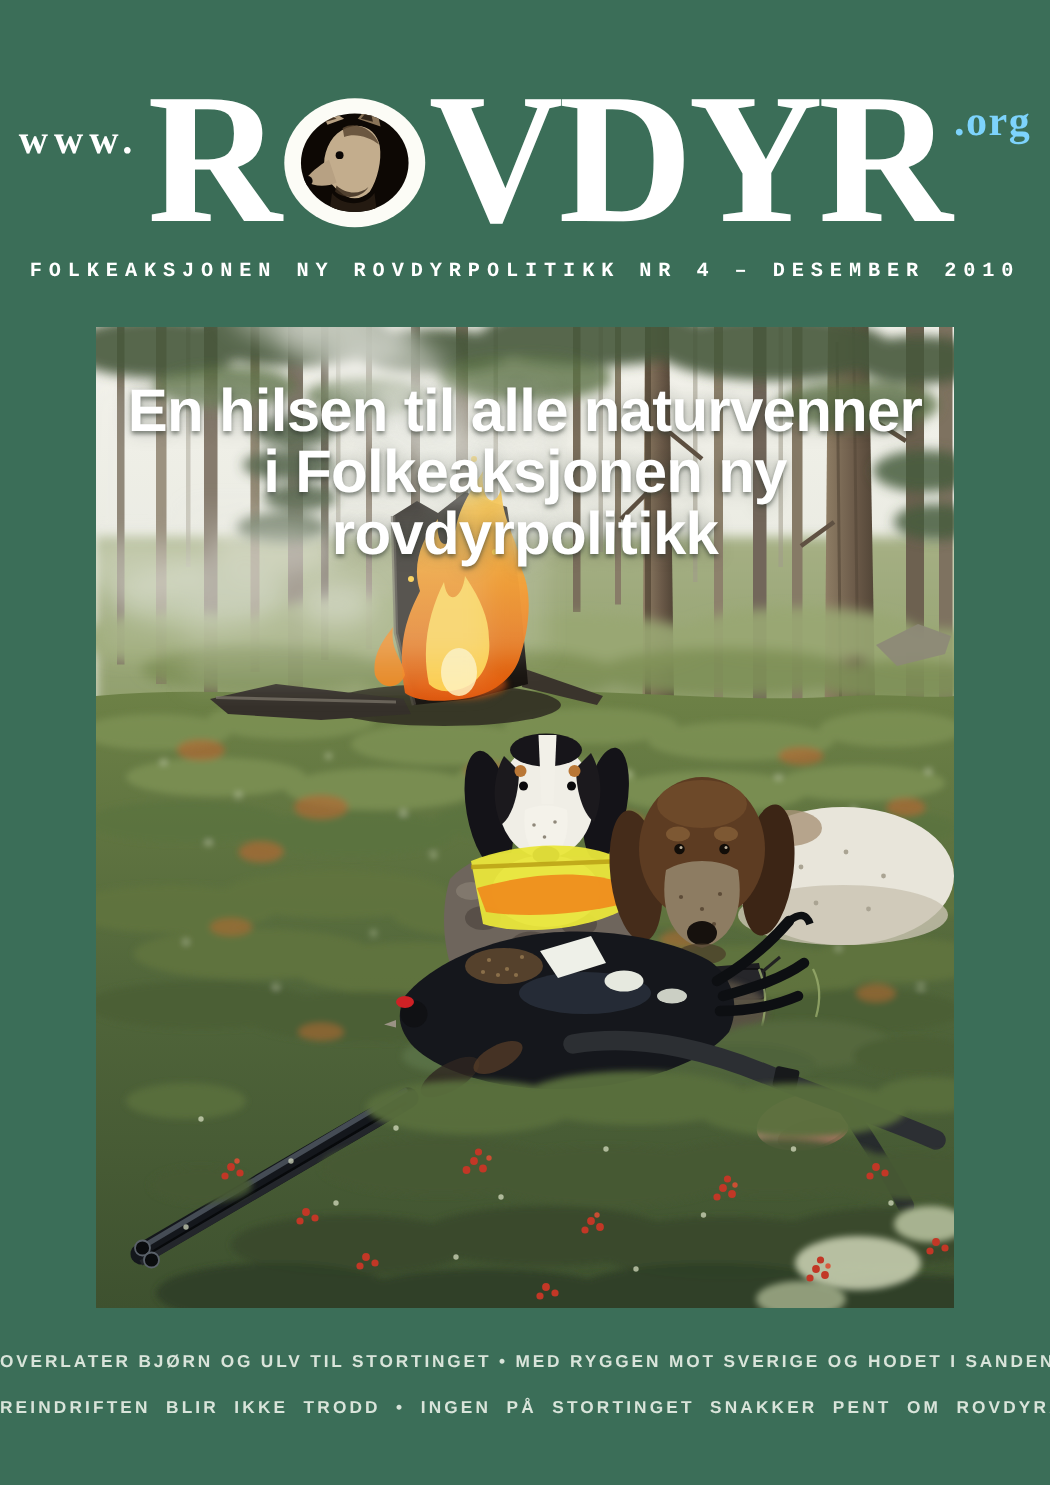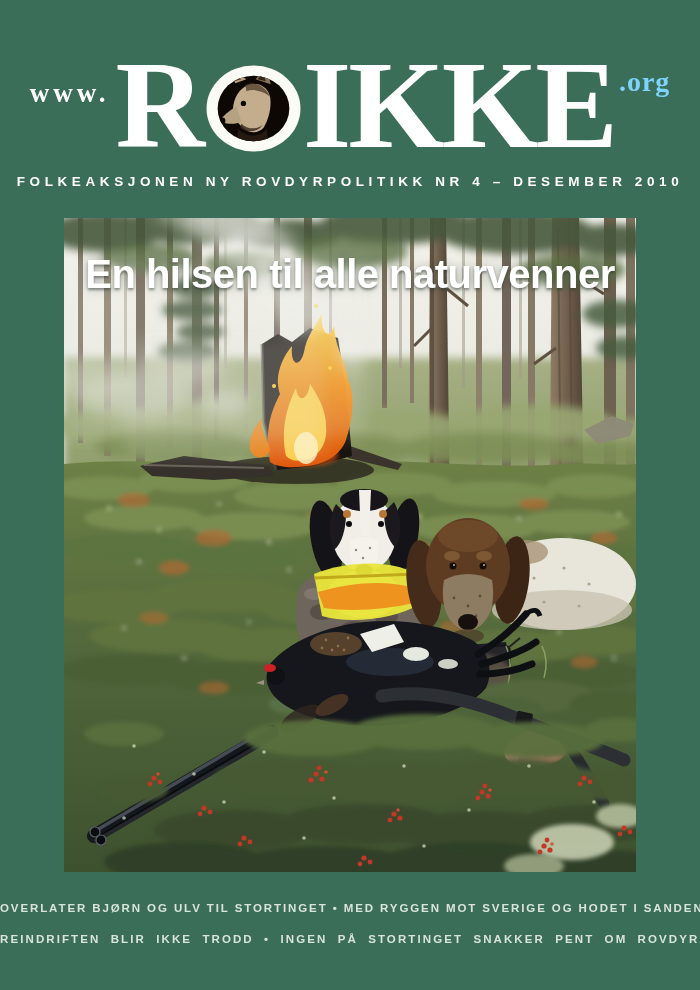--- a/index.html
+++ b/index.html
@@ -11,21 +11,21 @@
   .brandrow{display:flex;align-items:flex-start;}
   .www{font-family:"Liberation Serif",serif;font-weight:bold;color:#fff;font-size:27px;
        letter-spacing:4px;margin:34px 6px 0 0;}
   .org{font-family:"Liberation Serif",serif;font-weight:bold;color:#7dd3fc;font-size:28px;
        letter-spacing:1px;margin:22px 0 0 4px;}
   .brand{display:flex;align-items:flex-start;font-family:"Liberation Serif",serif;
          font-weight:bold;font-size:124px;line-height:1;color:#fff;letter-spacing:-3px;}
   .o-wrap{width:97px;height:87px;margin:21px 1px 0 3px;display:inline-block;}
   .o-wrap svg{display:block;width:100%;height:100%;}
   .tagline{margin-top:6px;color:#ffffff;font-size:13.5px;font-weight:bold;letter-spacing:4.6px;
-           white-space:nowrap;}
+           white-space:nowrap;font-family:Liberation Mono, monospace;}
   
   .photo{position:absolute;left:64px;top:218px;width:572px;height:654px;overflow:hidden;}
   .photo svg{display:block;width:100%;height:100%;}
   .headline{position:absolute;left:0;top:36px;width:100%;text-align:center;color:#fff;
             font-weight:bold;font-size:40px;line-height:41px;letter-spacing:-0.5px;
             text-shadow:0 2px 3px rgba(45,55,45,.55),0 0 12px rgba(60,70,60,.35);}
   
   .footer{position:absolute;left:0;top:902px;width:700px;text-align:center;color:#d9e4da;
           font-weight:bold;}
   .teaser1{font-size:11.5px;letter-spacing:1.9px;margin-bottom:19px;white-space:nowrap;}
@@ -56,21 +56,21 @@
               <path d="M28,40 C30,29 36,21 46,19 C56,17 63,24 64.5,32 C66,42 63,54 58,62 C52,68 44,68 38,62 C30,56 27,48 28,40 Z" fill="#c3ad8d"></path>
               <path d="M31,41 C24,45 18,50 15,55 C21,59 30,59 36,56 Z" fill="#b7a183"></path>
               <path d="M40,20 C50,15 61,22 64,31 C58,26 48,23 41,26 Z" fill="#5c4832" opacity=".85"></path>
               <circle cx="38" cy="38" r="2.6" fill="#0b0705"></circle>
               <circle cx="17" cy="55" r="3.2" fill="#0a0605"></circle>
               <path d="M36,58 C42,64 52,64 57,59 C53,66 42,68 35,62 Z" fill="#3c2d1f" opacity=".85"></path>
               <path d="M33,63 C40,72 55,72 61,63 L64,86 L30,86 Z" fill="#241a11"></path>
             </g>
           </svg>
         </span>
-        <span>IKKE</span>
+        <span>VDYR</span>
       </div>
       <span class="org">.org</span>
     </div>
     <div class="tagline">FOLKEAKSJONEN NY ROVDYRPOLITIKK NR 4 – DESEMBER 2010</div>
   </div>
 
   <div class="photo">
     <svg viewBox="0 0 572 654" preserveAspectRatio="none">
       <defs>
         <linearGradient id="sky" x1="0" y1="0" x2="0" y2="1">
@@ -538,20 +538,21 @@
           <circle cx="530" cy="584" r="1.8"></circle>
           <circle cx="240" cy="620" r="1.8"></circle>
         <circle cx="360" cy="628" r="1.8"></circle>
           <circle cx="160" cy="584" r="1.8"></circle>
           <circle cx="60" cy="600" r="1.8"></circle>
       </g>
     </svg>
 
     <div class="headline">
       <div>En hilsen til alle naturvenner</div>
+      <div>i Folkeaksjonen ny rovdyrpolitikk</div>
     </div>
   </div>
 
   <div class="footer">
     <div class="teaser1">OVERLATER BJØRN OG ULV TIL STORTINGET • MED RYGGEN MOT SVERIGE OG HODET I SANDEN</div>
     <div class="teaser2">REINDRIFTEN BLIR IKKE TRODD • INGEN PÅ STORTINGET SNAKKER PENT OM ROVDYRA</div>
   </div>
 
 </div>
 

